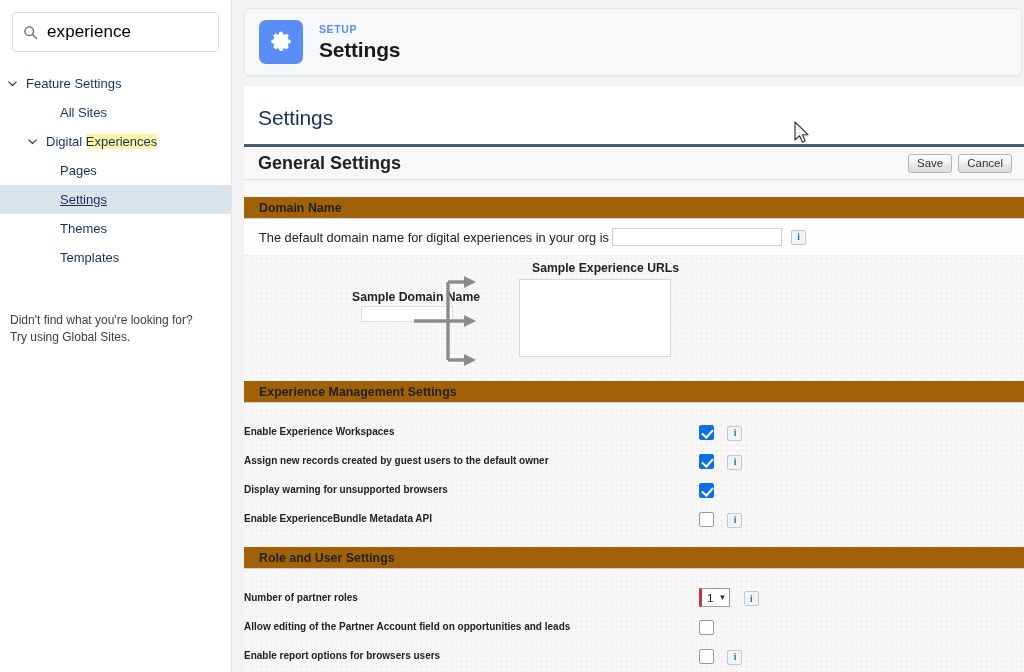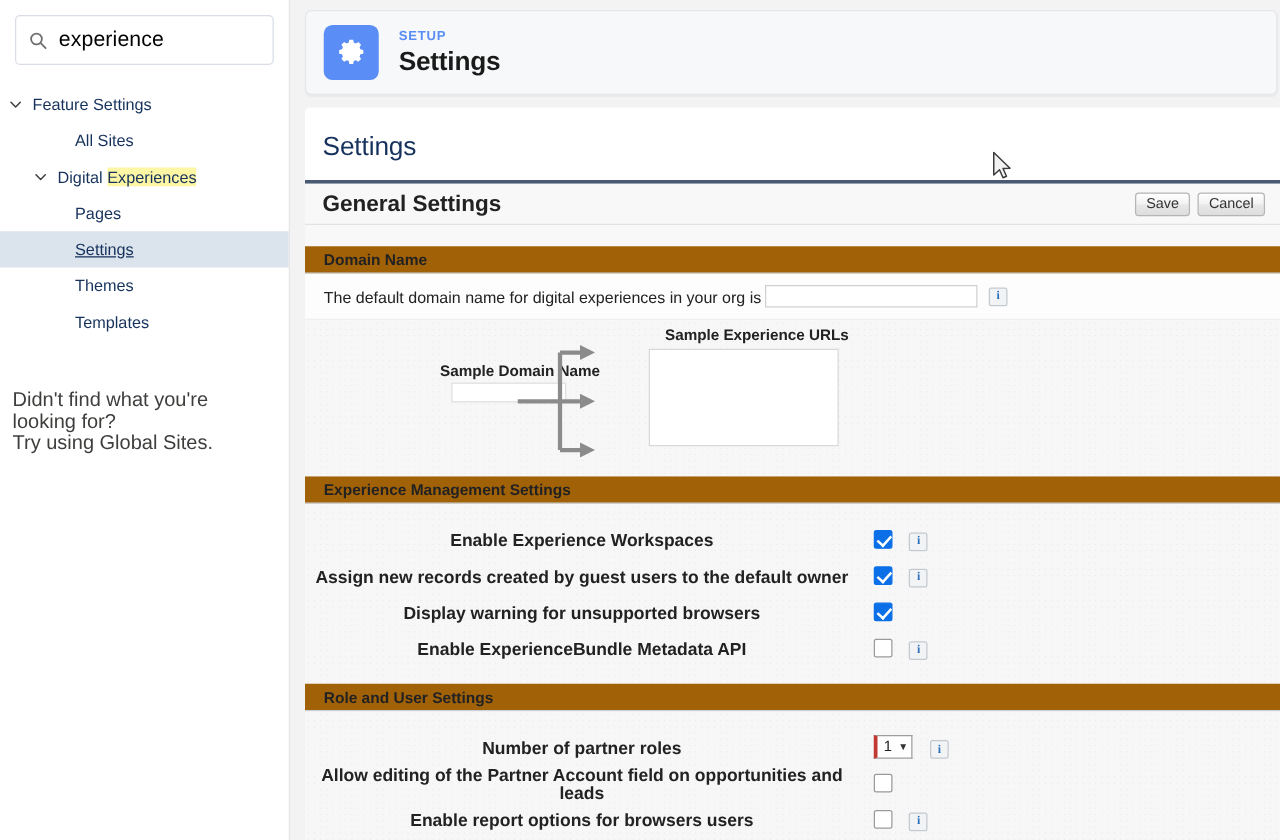--- a/index.html
+++ b/index.html
@@ -45,21 +45,21 @@
   .caret {
     width: 13px; height: 13px; flex: 0 0 auto; margin-right: 7px;
     display: inline-block;
   }
   .tree-label { font-size: 13px; color: #16325c; }
   .tree-row.selected { background: #dbe3ec; }
   .tree-row.selected .tree-label { text-decoration: underline; color: #16325c; }
   .hl { background: #fdf6a4; }
   .hint {
     margin-top: 40px; padding: 0 12px 0 10px;
-    font-size: 16px; line-height: 17px; color: #3e3e3c;
+    font-size: 12px; line-height: 17px; color: #3e3e3c;
   }
 
   
   .main {
     flex: 1; height: 672px;
     background: #f3f3f3;
     padding: 8px 0 0 12px;
     position: relative;
   }
   .setup-header {
@@ -192,22 +192,22 @@
     width: 152px; height: 78px;
     background: #fff; border: 1px solid #d8d8d8;
   }
   .connector { position: absolute; left: 170px; top: 20px; }
 
   
   .cb-table { width: 100%; border-collapse: collapse; }
   .cb-table td { vertical-align: middle; padding: 0; }
   .cb-row { height: 29px; }
   .cb-label {
-    text-align: center; width: 455px;
-    font-size: 14px; font-weight: bold; color: #222;
+    text-align: left; width: 455px;
+    font-size: 10px; font-weight: bold; color: #222;
     padding-right: 12px !important;
     line-height: 14px;
   }
   .cb-ctrl { white-space: nowrap; padding-left: 0 !important; }
   .sfcheck {
     width: 15px; height: 15px; flex: 0 0 auto;
     display: inline-block; vertical-align: middle;
     border-radius: 2px;
   }
   .sfcheck.on { background: #0b6fe8; border: 1px solid #0b6fe8; position: relative; }

